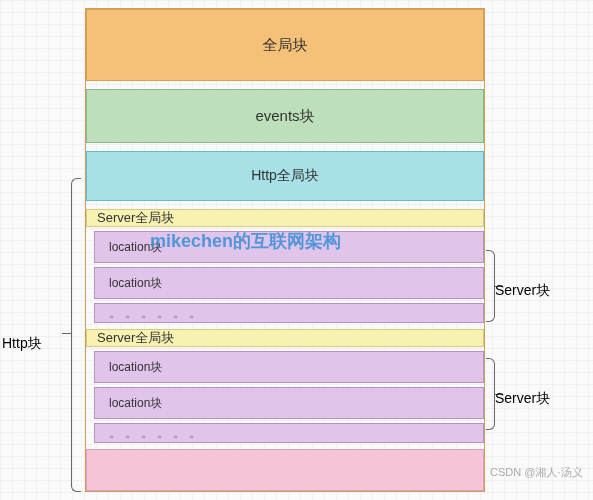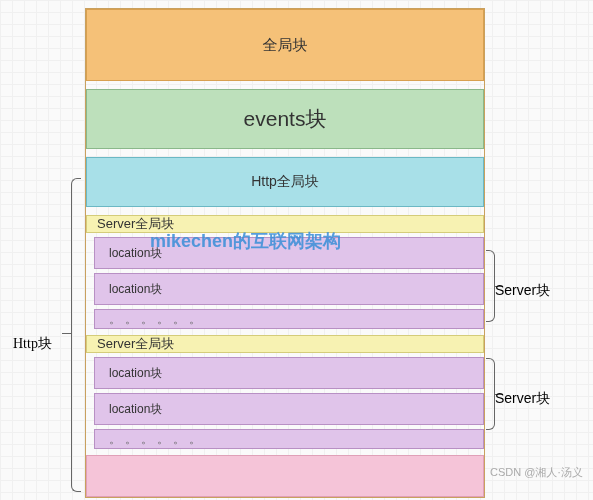--- a/index.html
+++ b/index.html
@@ -25,21 +25,21 @@
   .block {
     border: 1px solid #888;
     text-align: center;
     display: flex;
     align-items: center;
     justify-content: center;
     font-size: 14px;
     color: #333;
   }
   .global-block { background: #f5c178; height: 72px; border-color: #d8a050; font-size: 15px; font-weight: 500; }
-  .events-block { background: #bde0bb; height: 60px; border-color: #8ab88a; font-size: 21px; font-weight: 500; }
+  .events-block { background: #bde0bb; height: 54px; border-color: #8ab88a; font-size: 15px; font-weight: 500; }
   .http-global { background: #a8e0e8; height: 50px; border-color: #6bb8c4; font-size: 14px; }
   .gap { height: 8px; background: transparent; }
   .http-inner { padding: 0; }
   .server-group { margin-bottom: 6px; }
   .server-global { background: #f7f2b2; height: 18px; border-color: #d4cc7a; text-align: left; padding-left: 10px; font-size: 13px; justify-content: flex-start; }
   .location-block { background: #e0c4ea; height: 32px; border-color: #b890c4; text-align: left; padding-left: 14px; font-size: 12px; justify-content: flex-start; margin-left: 8px; margin-right: 0; margin-top: 4px; }
   .dots-block { background: #e0c4ea; height: 20px; border-color: #b890c4; justify-content: flex-start; padding-left: 14px; margin-left: 8px; margin-top: 4px; font-size: 12px; letter-spacing: 4px; color: #666; }
   .bottom-block { background: #f5c4d8; height: 42px; border-color: #e0a0b8; margin-top: 6px; }
   .watermark {
     position: absolute;
@@ -50,21 +50,21 @@
     font-weight: 700;
     opacity: 0.85;
     z-index: 10;
     pointer-events: none;
   }
   .bracket-label {
     position: absolute;
     font-size: 14px;
     color: #000000;
   }
-  .bracket-http { left: 13px; top: 335px; font-family: Liberation Serif, serif; }
+  .bracket-http { left: 2px; top: 335px; }
   .bracket-server1 { left: 495px; top: 282px; }
   .bracket-server2 { left: 495px; top: 390px; }
   .footer-credit {
     position: absolute;
     right: 10px;
     bottom: 20px;
     font-size: 11px;
     color: #aaa;
   }
   

